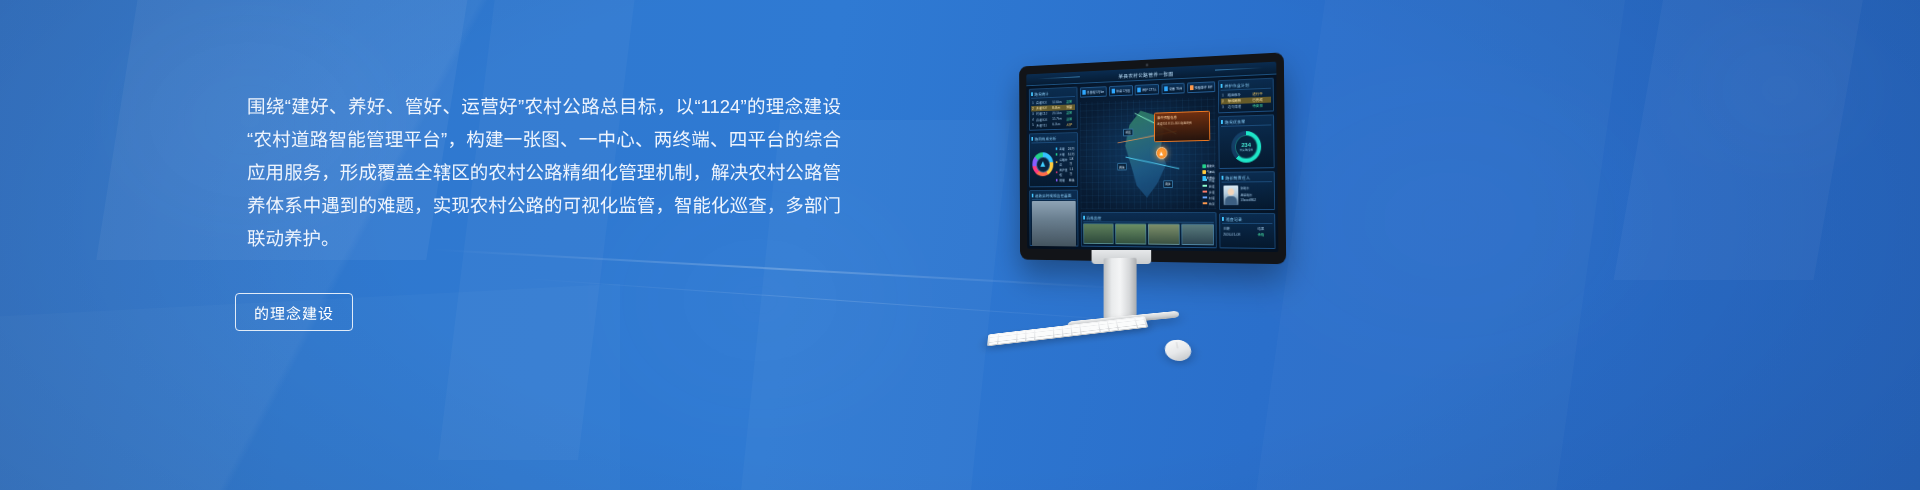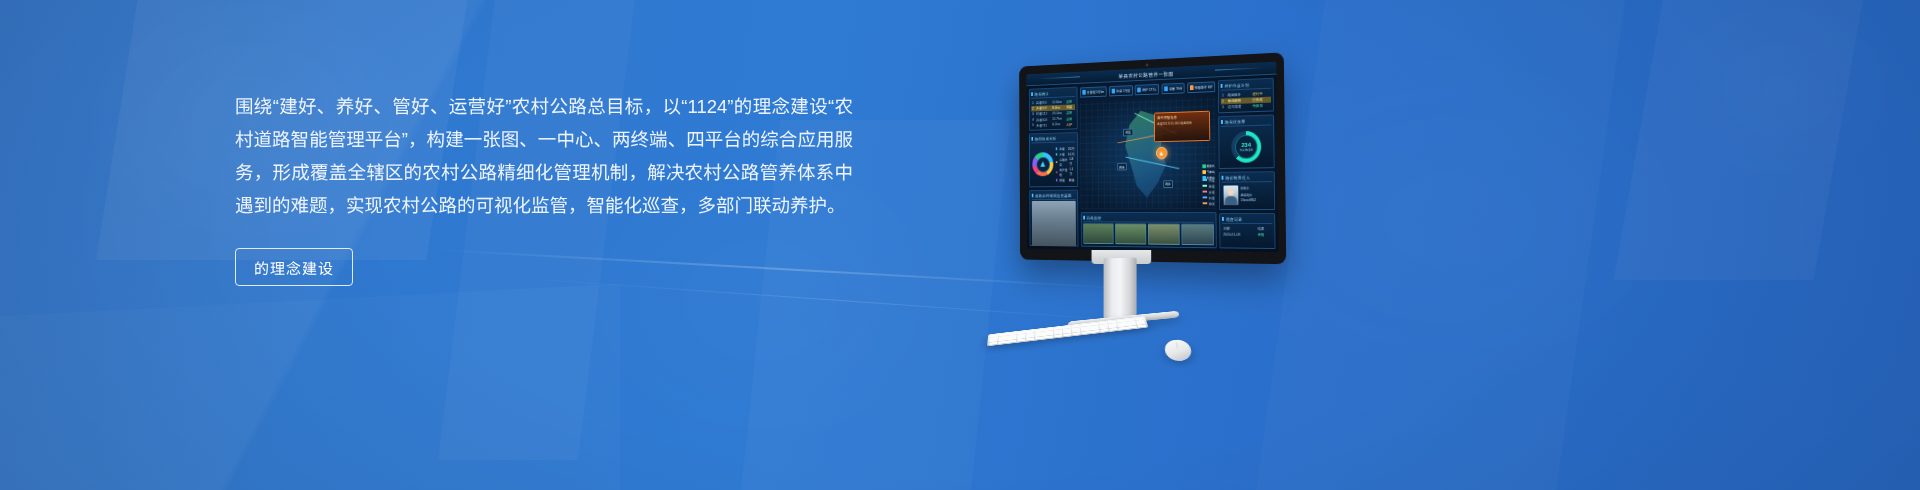--- a/index.html
+++ b/index.html
@@ -52,21 +52,21 @@
   .hero-title {
     font-size:43px; line-height:1.18; font-weight:700; color:#ffffff;
     letter-spacing:1px; white-space:nowrap;
   }
   .hero-desc {
     margin-top:22px;
     font-size:18.5px; line-height:33px; color:#eef4fd;
     text-align:justify; text-justify:inter-ideograph;
     width:618px; font-weight:400;
   }
-  .hero-desc p { margin:0; }
+  .hero-desc p { margin:12px; }
   .cta {
     margin-top:26px; display:inline-flex; align-items:center; justify-content:center;
     width:118px; height:38px;
     border:1px solid rgba(255,255,255,.85); border-radius:4px;
     color:#ffffff; font-size:15px; letter-spacing:1px;
     background:transparent; cursor:pointer;
   }
 
   
   .device { position:absolute; left:975px; top:52px; width:330px; height:310px; }

